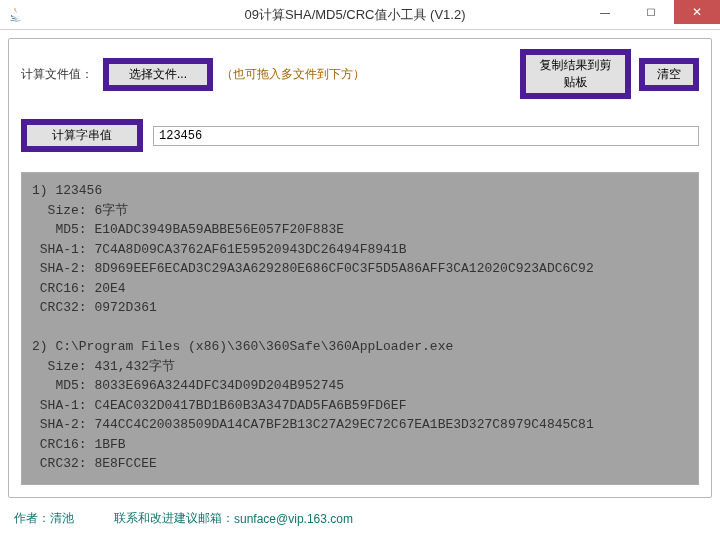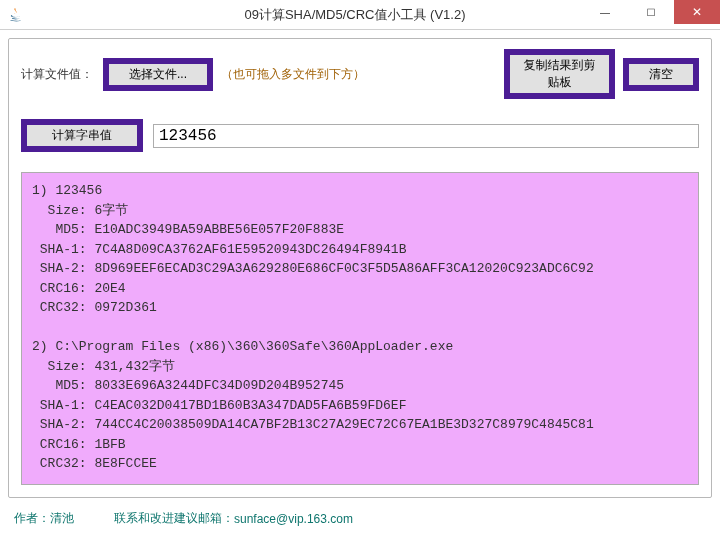--- a/index.html
+++ b/index.html
@@ -14,26 +14,26 @@
 .win-max { background: #fff; color: #333; }
 .win-close { background: #c75050; color: #fff; font-size: 12px; }
 
 .panel { margin: 8px; border: 1px solid #b8b8b8; border-radius: 2px; padding: 10px 12px 12px; height: 460px; display: flex; flex-direction: column; gap: 12px; }
 
 .row { display: flex; align-items: center; margin-bottom: 8px; }
 .row-label { font-size: 12px; color: #333; margin-right: 10px; }
 .btn { background: #e1e1e1; border: 6px solid #4c1d95; padding: 2px 10px; font-size: 12px; text-align: center; cursor: default; font-family: inherit; }
 .btn-select { width: 110px; }
 .btn-copy { width: 111px; margin-left: auto; margin-right: 8px;}
-.btn-clear { width: 76px; }
+.btn-clear { width: 60px; }
 .hint { font-size: 12px; color: #a16207; margin-left: 8px; }
 .btn-calc { width: 122px; margin-right: 10px; }
-.text-input { flex: 1; border: 1px solid #adadad; padding: 2px 5px; font-size: 16px; font-family: "Consolas", "Courier New", monospace; }
+.text-input { flex: 1; border: 1px solid #adadad; padding: 2px 5px; font-size: 12px; font-family: "Consolas", "Courier New", monospace; }
 
-.output { flex: 1; border: 1px solid #adadad; background: #f0abfc; padding: 8px 10px; font-family: "SimSun", "Courier New", monospace; font-size: 13px; color: #333; white-space: pre; overflow: auto; line-height: 1.5; }
+.output { flex: 1; border: 1px solid #adadad; background: #a3a3a3; padding: 8px 10px; font-family: "SimSun", "Courier New", monospace; font-size: 13px; color: #333; white-space: pre; overflow: auto; line-height: 1.5; }
 
 .footer { display: flex; align-items: center; padding: 4px 14px 8px; font-size: 12px; color: #0f766e; }
 .footer-author { margin-right: 40px; }
 </style>
 </head>
 <body>
 
 <div class="titlebar">
   <span class="titlebar-icon">
     <svg viewBox="0 0 16 16" width="16" height="16">

